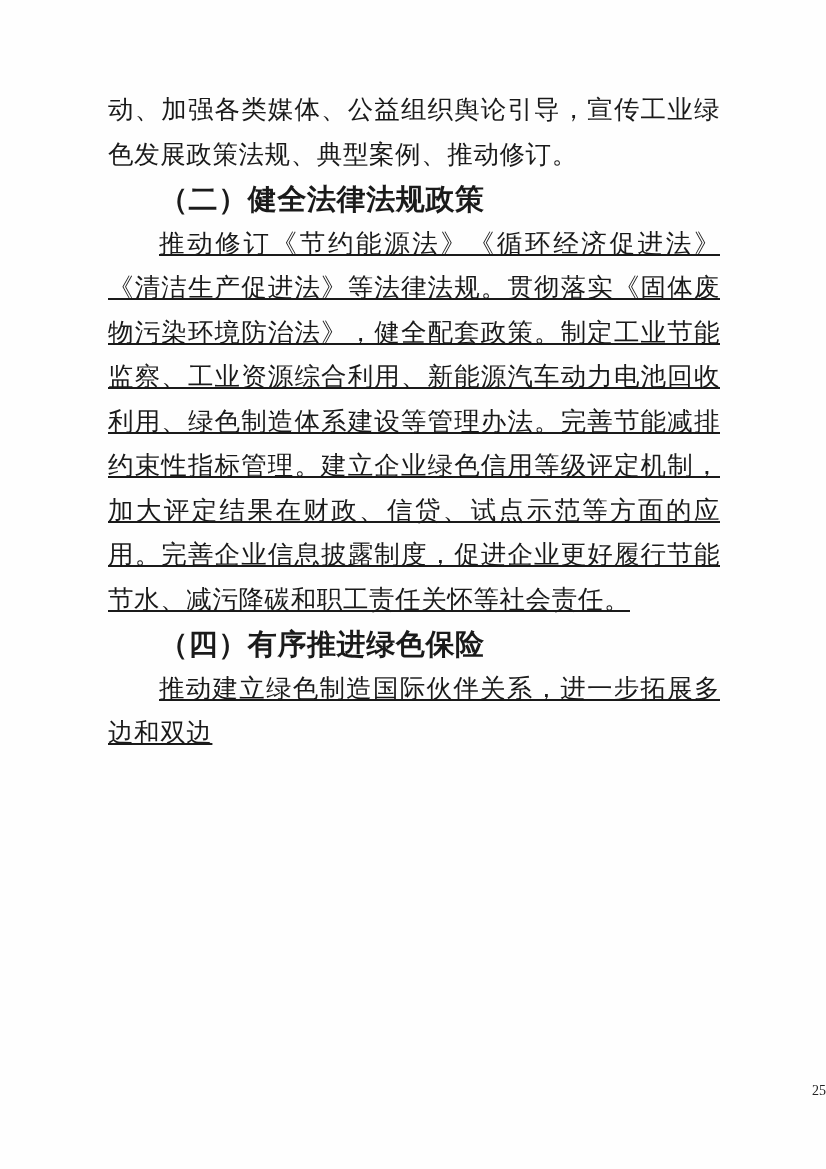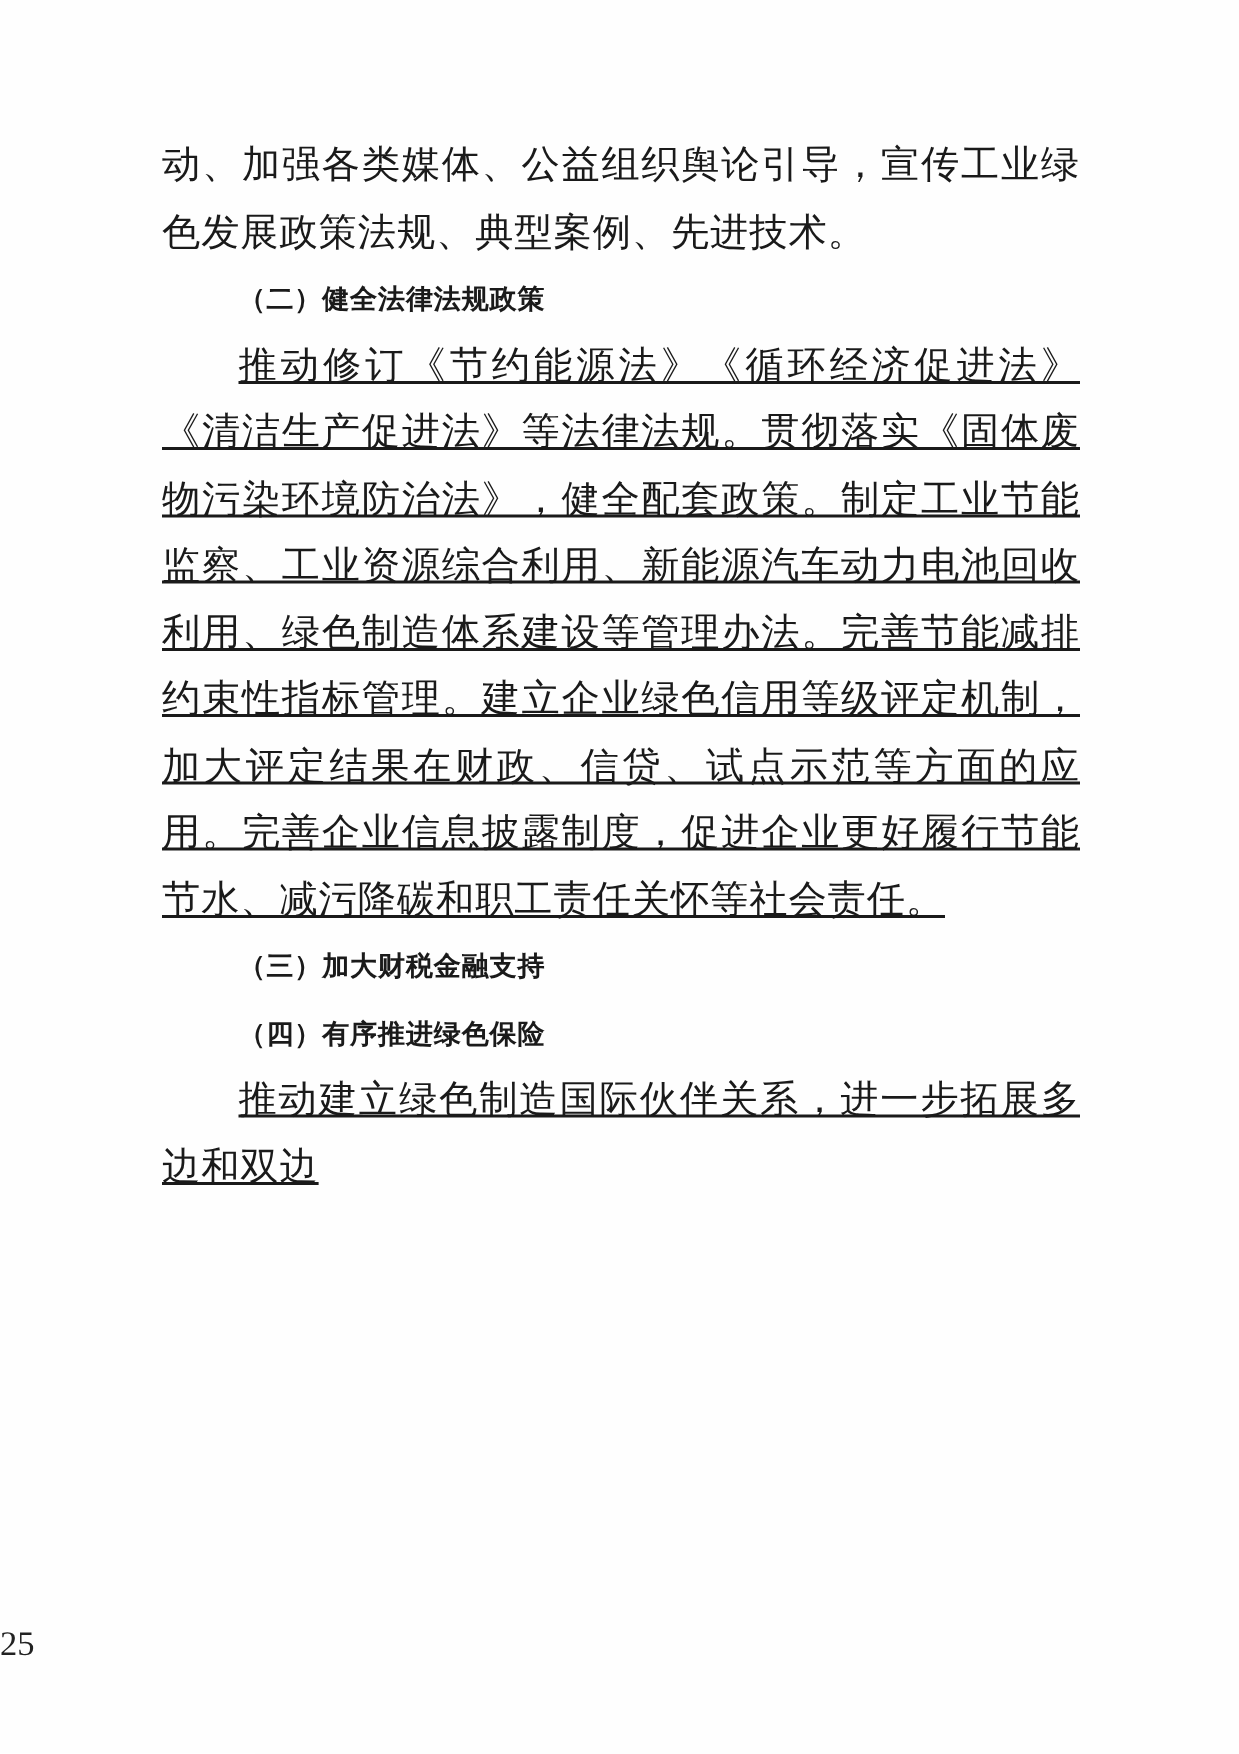--- a/index.html
+++ b/index.html
@@ -33,52 +33,51 @@
     letter-spacing: 0.6px;
     margin: 0 0 0 0;
     text-indent: 0;
     font-family: "Liberation Serif", "DejaVu Serif", serif;
   }
   .para.indent {
     text-indent: 51px;
     text-decoration: underline;
   }
   .heading {
-    font-size: 18px;
+    font-size: 29px;
     line-height: 44.5px;
     margin: 0;
     text-indent: 51px;
     letter-spacing: 0.6px;
     font-weight: bold;
     font-family: Liberation Sans, sans-serif;
   }
   .page-number {
     position: absolute;
     left: 0;
     right: 0;
     top: 1083px;
-    text-align: left;
-    font-size: 23px;
+    text-align: right;
+    font-size: 14px;
     color: #222;
     font-family: "Liberation Serif", "DejaVu Serif", serif;
   }
 </style>
 </head>
 <body>
 
 <div class="page">
   <div class="content">
 
-    <p class="para">动、加强各类媒体、公益组织舆论引导，宣传工业绿色发展政策法规、典型案例、先进技术。</p>
+    <p class="para">动、加强各类媒体、公益组织舆论引导，宣传工业绿色发展政策法规、典型案例、推动修订。</p>
 
     <p class="heading">（二）健全法律法规政策</p>
 
     <p class="para indent">推动修订《节约能源法》《循环经济促进法》《清洁生产促进法》等法律法规。贯彻落实《固体废物污染环境防治法》，健全配套政策。制定工业节能监察、工业资源综合利用、新能源汽车动力电池回收利用、绿色制造体系建设等管理办法。完善节能减排约束性指标管理。建立企业绿色信用等级评定机制，加大评定结果在财政、信贷、试点示范等方面的应用。完善企业信息披露制度，促进企业更好履行节能节水、减污降碳和职工责任关怀等社会责任。</p>
 
-    <p class="heading">（三）加大财税金融支持</p>
 
 
     <p class="heading">（四）有序推进绿色保险</p>
 
     <p class="para indent">推动建立绿色制造国际伙伴关系，进一步拓展多边和双边</p>
 
   </div>
 
   <div class="page-number">25</div>
 </div>

